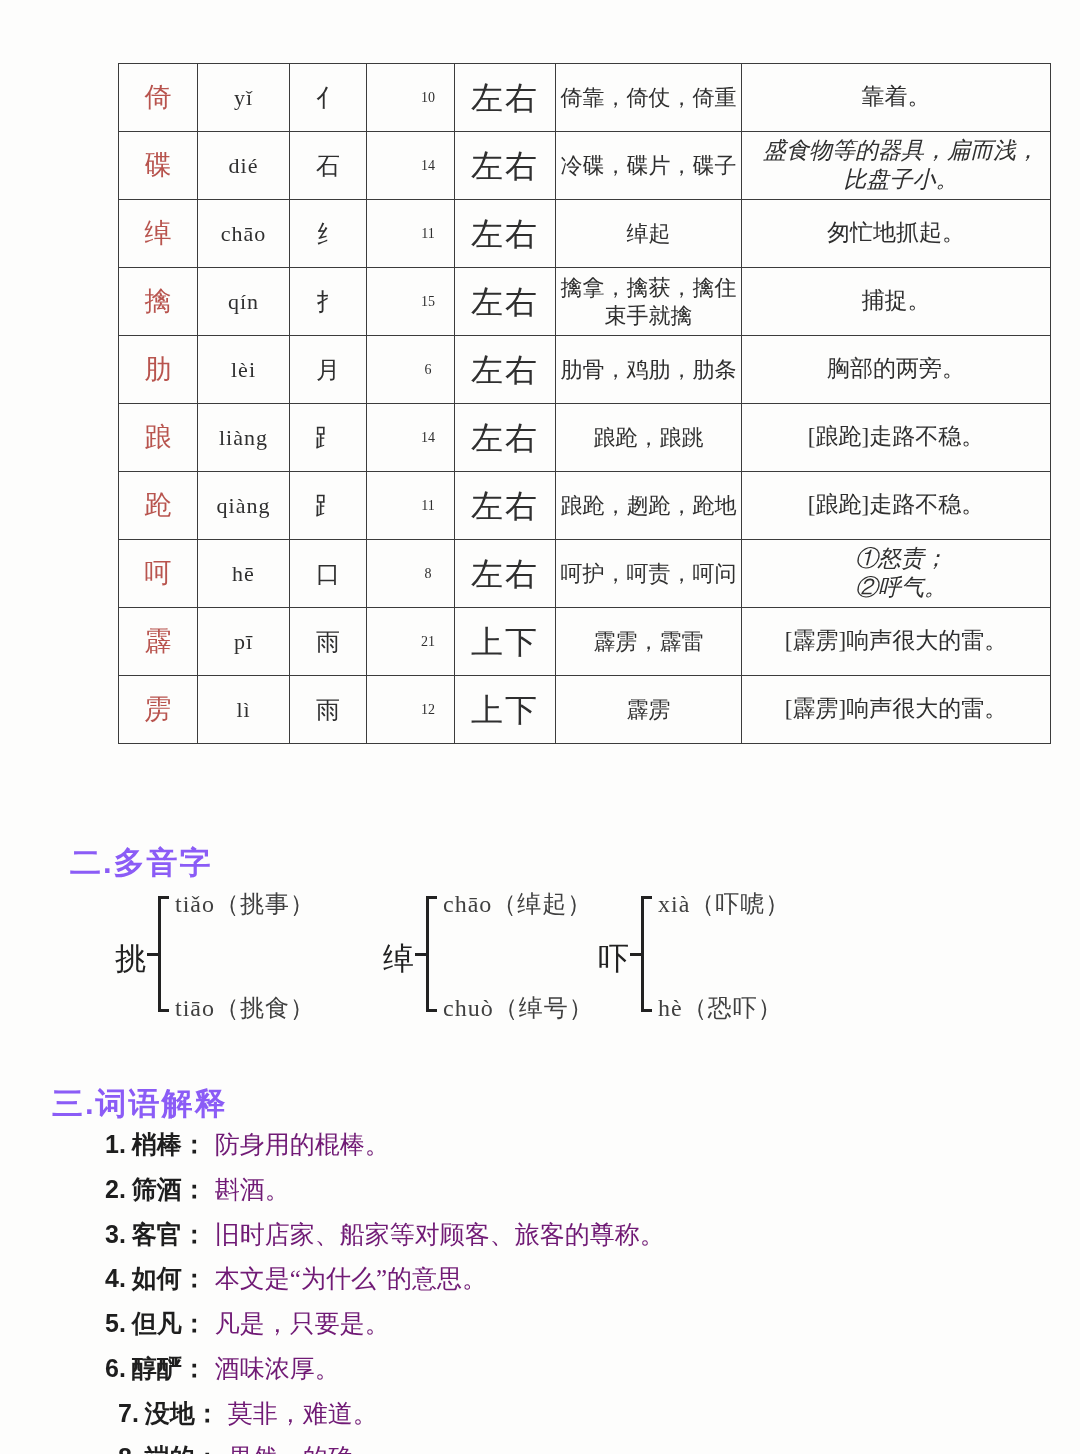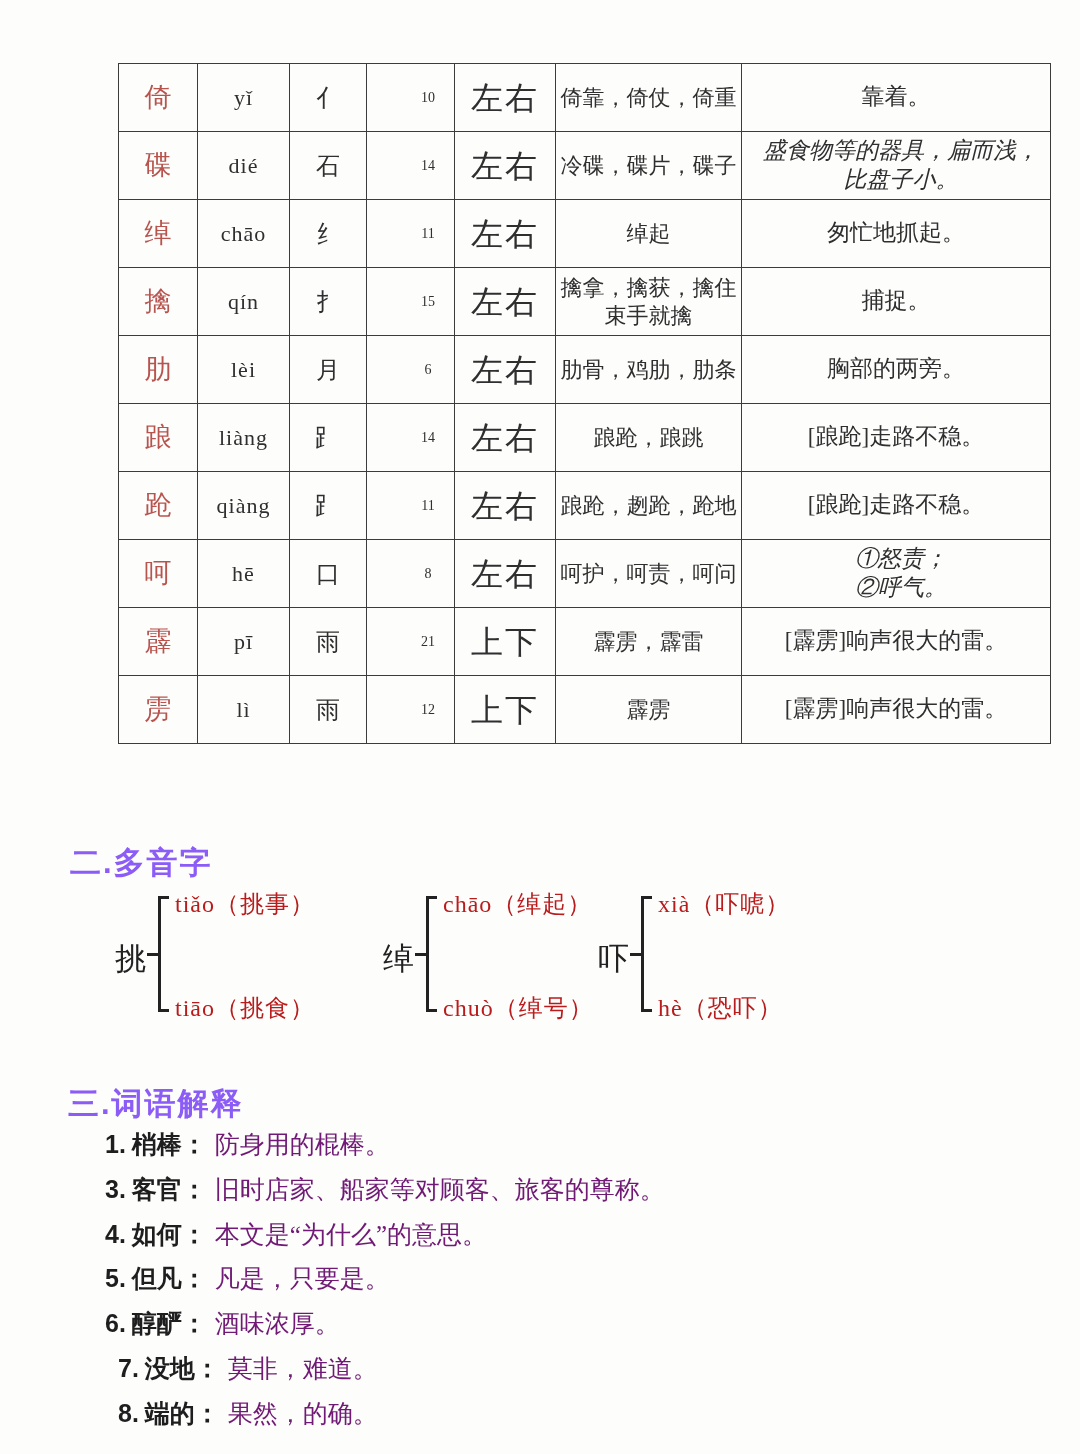--- a/index.html
+++ b/index.html
@@ -41,21 +41,21 @@
   
   .sec-title {
     position:absolute;
     font-family:"Liberation Sans","DejaVu Sans",sans-serif;
     font-weight:700;
     font-size:31px;
     color:#8b5cf6;
     letter-spacing:2px;
   }
   #sec2-title { left:70px; top:842px; }
-  #sec3-title { left:68px; top:1083px; }
+  #sec3-title { left:52px; top:1083px; }
 
   
   .poly-group { position:absolute; width:270px; height:126px; }
   .poly-char {
     position:absolute; left:0; top:46px;
     font-size:31px; color:#222;
   }
   .poly-tick {
     position:absolute; left:32px; top:61px;
     width:11px; height:3px; background:#222;
@@ -67,21 +67,21 @@
   }
   .poly-brace::before,
   .poly-brace::after {
     content:""; position:absolute; left:-1px;
     width:9px; height:3px; background:#222;
   }
   .poly-brace::before { top:0; }
   .poly-brace::after  { bottom:0; }
   .poly-top, .poly-bottom {
     position:absolute; left:60px;
-    font-size:24px; color:#b91c1c; letter-spacing:1px;
+    font-size:24px; color:#404040; letter-spacing:1px;
     white-space:nowrap;
   }
   .poly-top    { top:-4px; }
   .poly-bottom { bottom:-6px; }
   #poly-0 { left:115px; top:892px; }
   #poly-1 { left:383px; top:892px; }
   #poly-2 { left:598px; top:892px; }
 
   
   .word-list { position:absolute; left:105px; top:1130px; width:800px; }
@@ -260,20 +260,23 @@
     <span class="poly-bottom">hè（恐吓）</span>
   </div>
 
   <div class="sec-title" id="sec3-title">三.词语解释</div>
 
   <div class="word-list">
     <div class="word-item">
       <span class="wi-num">1.</span><span class="wi-term">梢棒：</span><span class="wi-def">防身用的棍棒。</span>
     </div>
     <div class="word-item">
+      <span class="wi-num">2.</span><span class="wi-term">筛酒：</span><span class="wi-def">斟酒。</span>
+    </div>
+    <div class="word-item">
       <span class="wi-num">3.</span><span class="wi-term">客官：</span><span class="wi-def">旧时店家、船家等对顾客、旅客的尊称。</span>
     </div>
     <div class="word-item">
       <span class="wi-num">4.</span><span class="wi-term">如何：</span><span class="wi-def">本文是“为什么”的意思。</span>
     </div>
     <div class="word-item">
       <span class="wi-num">5.</span><span class="wi-term">但凡：</span><span class="wi-def">凡是，只要是。</span>
     </div>
     <div class="word-item">
       <span class="wi-num">6.</span><span class="wi-term">醇酽：</span><span class="wi-def">酒味浓厚。</span>

